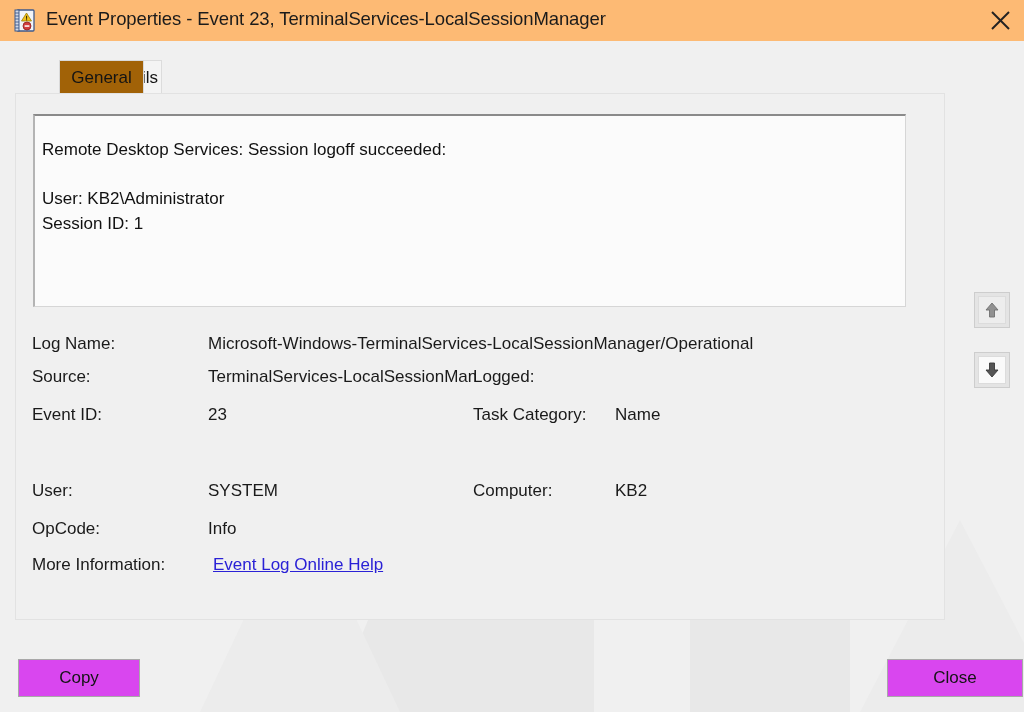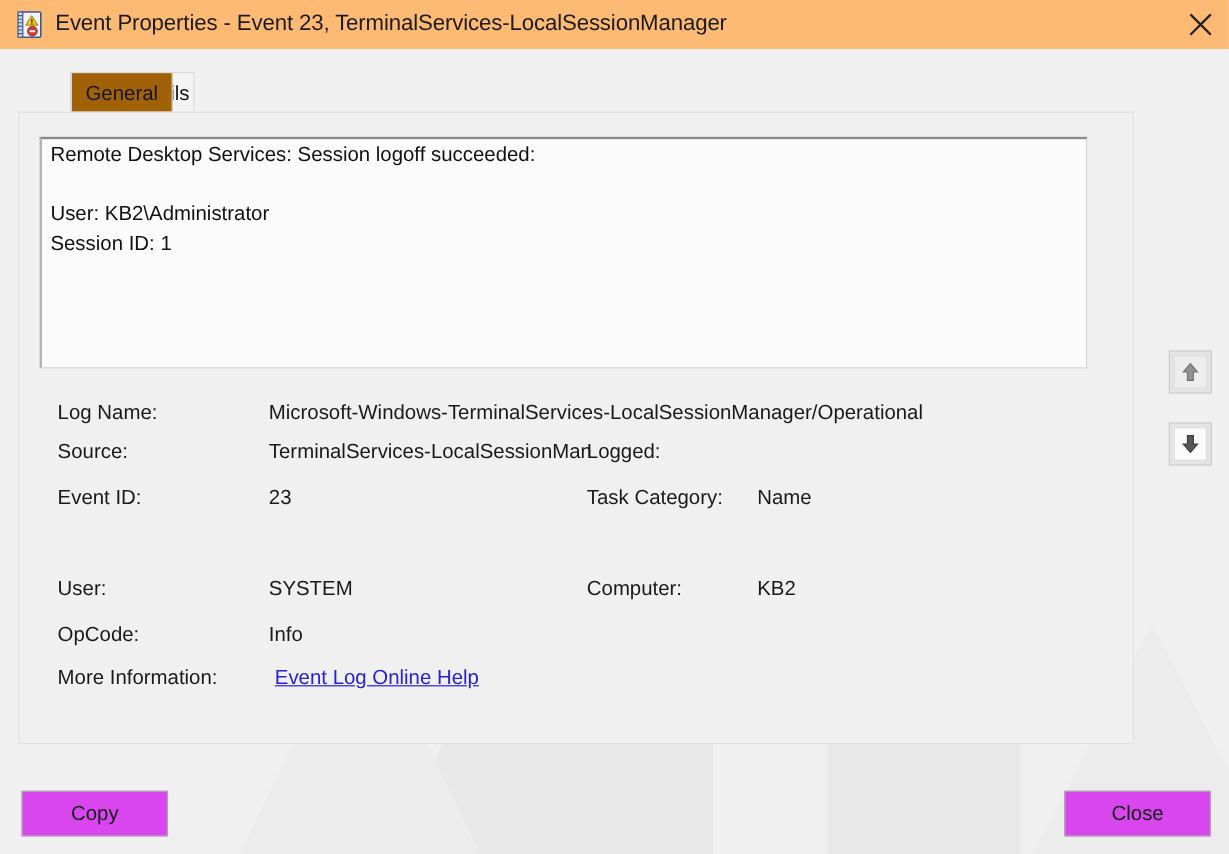--- a/index.html
+++ b/index.html
@@ -116,40 +116,39 @@
     width: 873px; height: 193px;
     box-sizing: border-box;
     background: #fbfbfb;
     border: 1px solid #d6d6d6;
     border-top: 2px solid #8a8a8a;
     border-left: 2px solid #b4b4b4;
     z-index: 4;
     overflow: hidden;
   }
   .msgbox-inner {
-    padding: 1px 10px 0 7px;
+    padding: 22px 10px 0 7px;
     font-size: 17px;
     line-height: 24.5px;
     color: #111;
     white-space: pre-wrap;
   }
 
   
   .details {
     position: absolute;
     left: 32px; top: 334px;
     width: 890px; height: 250px;
     z-index: 4;
   }
   .drow {
     position: absolute;
     left: 0;
     height: 33px;
     width: 890px;
-    margin-left: 16px;
   }
   .dlabel {
     position: absolute;
     left: 0;
     top: 0;
     font-size: 17px;
     color: #1a1a1a;
     white-space: nowrap;
   }
   .dvalue {
@@ -229,21 +228,21 @@
     font-size: 17px;
     color: #141414;
     display: flex;
     align-items: center;
     justify-content: center;
     font-family: "Liberation Sans", sans-serif;
     cursor: default;
     z-index: 4;
   }
   .btn-copy  { left: 18px;  top: 659px; width: 122px; }
-  .btn-close { left: 887px; top: 659px; width: 122px; }
+  .btn-close { left: 887px; top: 659px; width: 136px; }
 </style>
 </head>
 <body>
 
 <svg class="watermark" viewBox="0 0 1024 712" xmlns="http://www.w3.org/2000/svg">
   <rect x="0" y="0" width="1024" height="712" fill="#f0f0f0"></rect>
   <g fill="#e8e8e8">
     <polygon points="330,712 430,470 530,712"></polygon>
     <polygon points="1040,712 1140,470 1240,712"></polygon>
     <rect x="452" y="430" width="142" height="282"></rect>

